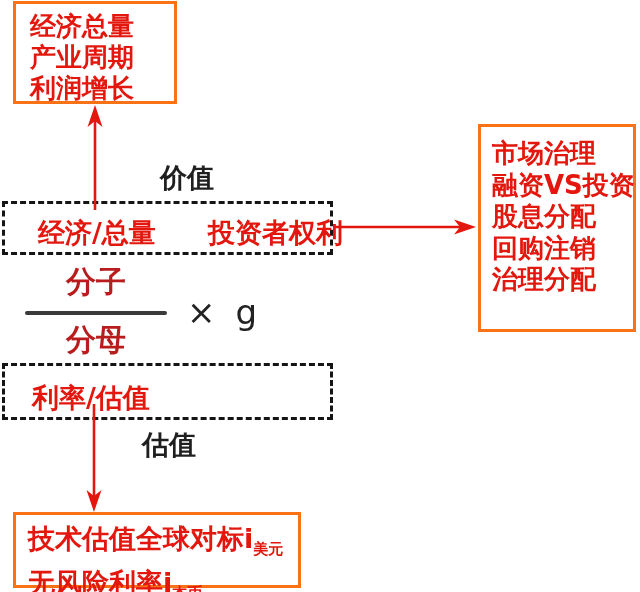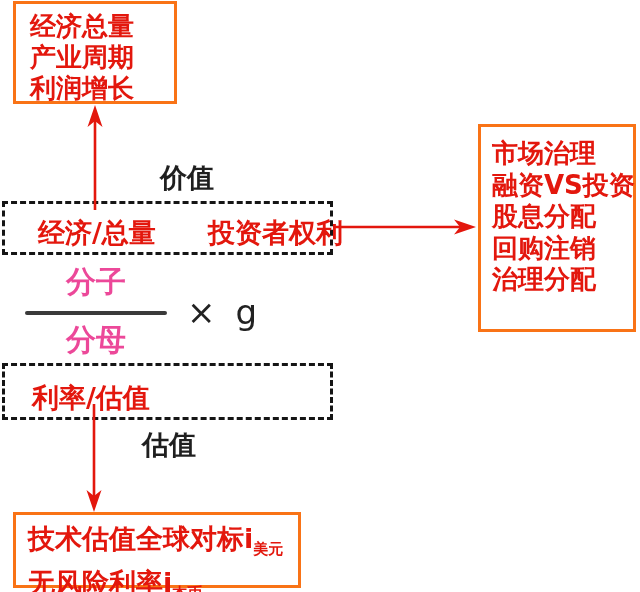--- a/index.html
+++ b/index.html
@@ -56,21 +56,21 @@
     position: absolute;
     color: #1f1f1f;
     font-weight: 600;
     font-size: 27px;
     white-space: nowrap;
   }
   .frac-num, .frac-den {
     position: absolute;
     left: 25px; width: 142px;
     text-align: center;
-    color: #ec4899;
+    color: #b91c1c;
     font-weight: 600;
     font-size: 30px;
   }
   .frac-num { top: 262px; }
   .frac-den { top: 320px; }
   .frac-bar {
     position: absolute;
     left: 25px; top: 311px; width: 142px; height: 4px;
     background: #3a3a3a;
     border-radius: 2px;

